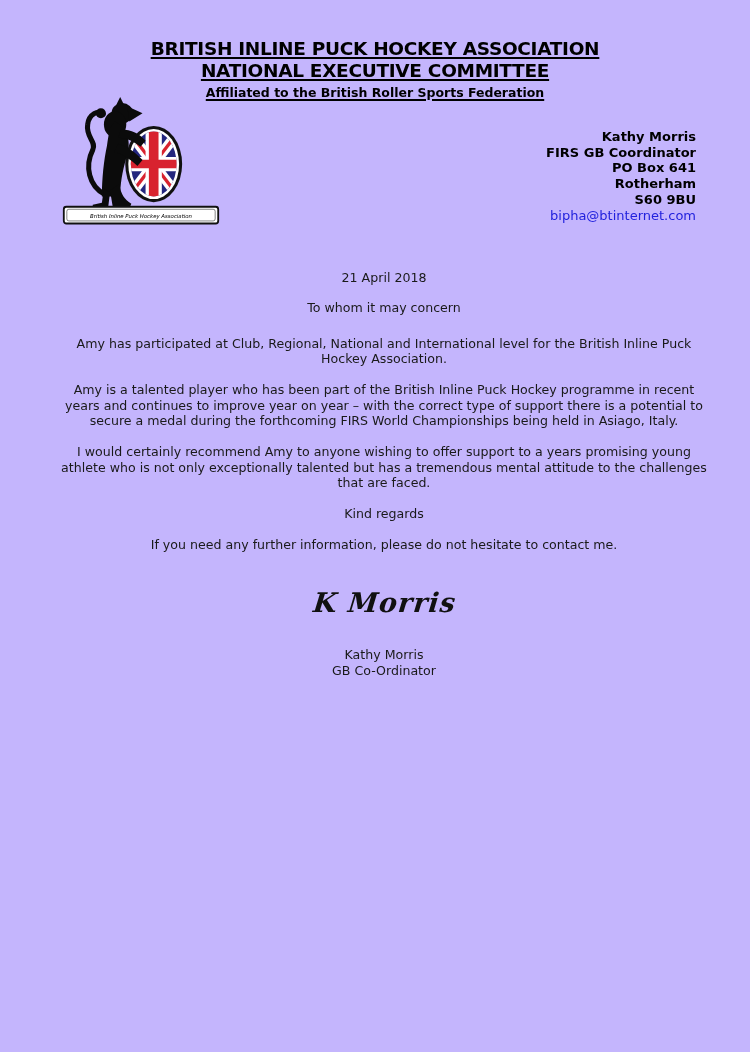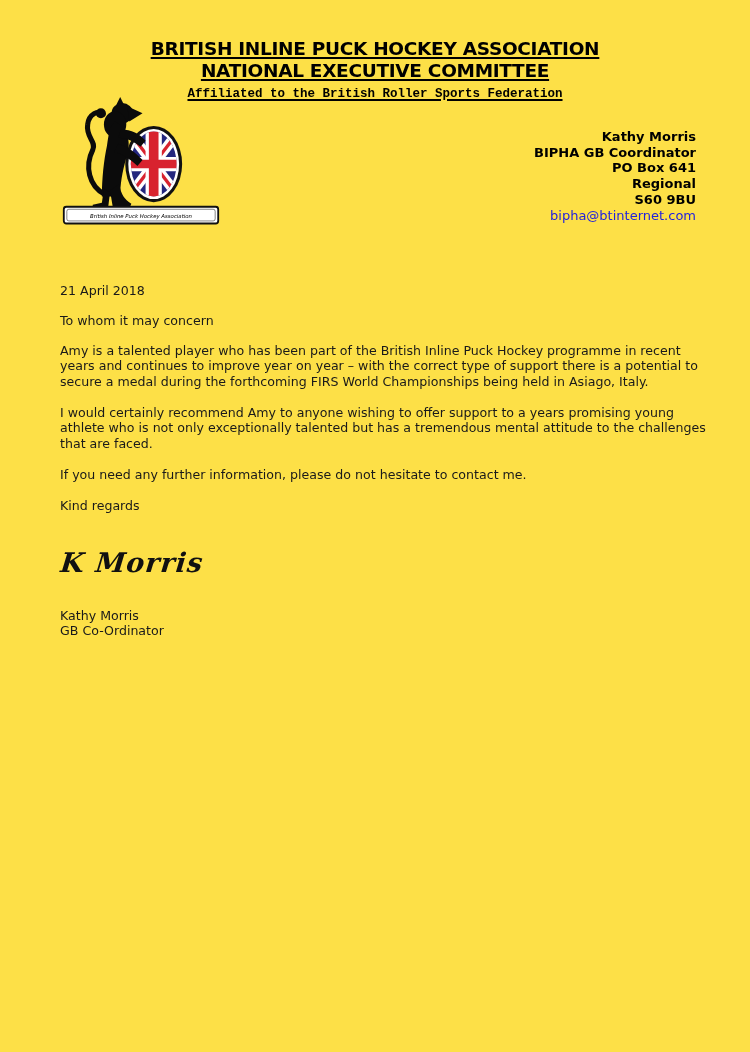--- a/index.html
+++ b/index.html
@@ -5,21 +5,21 @@
   * { margin: 0; padding: 0; box-sizing: border-box; }
   html, body { background: #ffffff; }
   body {
     font-family: "DejaVu Sans", "Liberation Sans", sans-serif;
     color: #1a1a1a;
   }
   .page {
     position: relative;
     width: 750px;
     height: 1052px;
-    background: #fde047;
+    background: #c4b5fd;
     overflow: hidden;
   }
   
   .letterhead {
     position: absolute;
     top: 38px;
     left: 0;
     width: 100%;
     text-align: center;
   }
@@ -39,21 +39,20 @@
     font-weight: bold;
     font-size: 12.5px;
     line-height: 17px;
     margin-top: 2px;
     color: #000;
   }
   .affiliation-line span {
     text-decoration: underline;
     text-decoration-thickness: 1.5px;
     text-underline-offset: 2px;
-    font-family: Liberation Mono, monospace;
   }
   
   .logo-wrap {
     position: absolute;
     left: 62px;
     top: 97px;
     width: 158px;
     height: 128px;
   }
   .logo-wrap svg text {
@@ -73,29 +72,30 @@
   }
   .contact-block .email {
     font-weight: normal;
     color: #2222DD;
     cursor: pointer;
   }
   
   .letter-body {
     position: absolute;
     left: 60px;
-    top: 283px;
+    top: 270px;
     width: 648px;
     font-size: 12.6px;
     line-height: 15.5px;
     color: #1a1a1a;
+    text-align: center;
   }
   .letter-body p { margin: 0 0 15.5px 0; }
   .letter-body p.date { margin-bottom: 14.5px; }
-  .letter-body p.salutation { margin-bottom: 14px; }
+  .letter-body p.salutation { margin-bottom: 20px; }
   .signature {
     font-family: "DejaVu Serif", "Liberation Serif", serif;
     font-style: italic;
     font-weight: bold;
     font-size: 27px;
     letter-spacing: 1px;
     transform: skewX(-6deg);
     transform-origin: left bottom;
     margin-top: 42px;
     color: #111;
@@ -158,34 +158,35 @@
       <g>
         <rect x="1.5" y="108" width="152" height="16.5" rx="2.5" fill="#ffffff" stroke="#111111" stroke-width="1.8"></rect>
         <rect x="4.5" y="110.5" width="146" height="11.5" rx="2" fill="none" stroke="#111111" stroke-width="0.5"></rect>
         <text x="77.5" y="118.8" text-anchor="middle" font-size="5.3" font-style="italic">British Inline Puck Hockey Association</text>
       </g>
     </svg>
   </div>
 
   <div class="contact-block">
     <div>Kathy Morris</div>
-    <div>BIPHA GB Coordinator</div>
+    <div>FIRS GB Coordinator</div>
     <div>PO Box 641</div>
-    <div>Regional</div>
+    <div>Rotherham</div>
     <div>S60 9BU</div>
     <div><a class="email">bipha@btinternet.com</a></div>
   </div>
 
   <div class="letter-body">
     <p class="date">21 April 2018</p>
     <p class="salutation">To whom it may concern</p>
+    <p>Amy has participated at Club, Regional, National and International level for the British Inline Puck Hockey Association.</p>
     <p>Amy is a talented player who has been part of the British Inline Puck Hockey programme in recent years and continues to improve year on year – with the correct type of support there is a potential to secure a medal during the forthcoming FIRS World Championships being held in Asiago, Italy.</p>
     <p>I would certainly recommend Amy to anyone wishing to offer support to a years promising young athlete who is not only exceptionally talented but has a tremendous mental attitude to the challenges that are faced.</p>
+    <p>Kind regards</p>
     <p>If you need any further information, please do not hesitate to contact me.</p>
-    <p>Kind regards</p>
 
     <div class="signature">K Morris</div>
 
     <div class="signoff">
       <div>Kathy Morris</div>
       <div>GB Co-Ordinator</div>
     </div>
   </div>
 
 </div>

